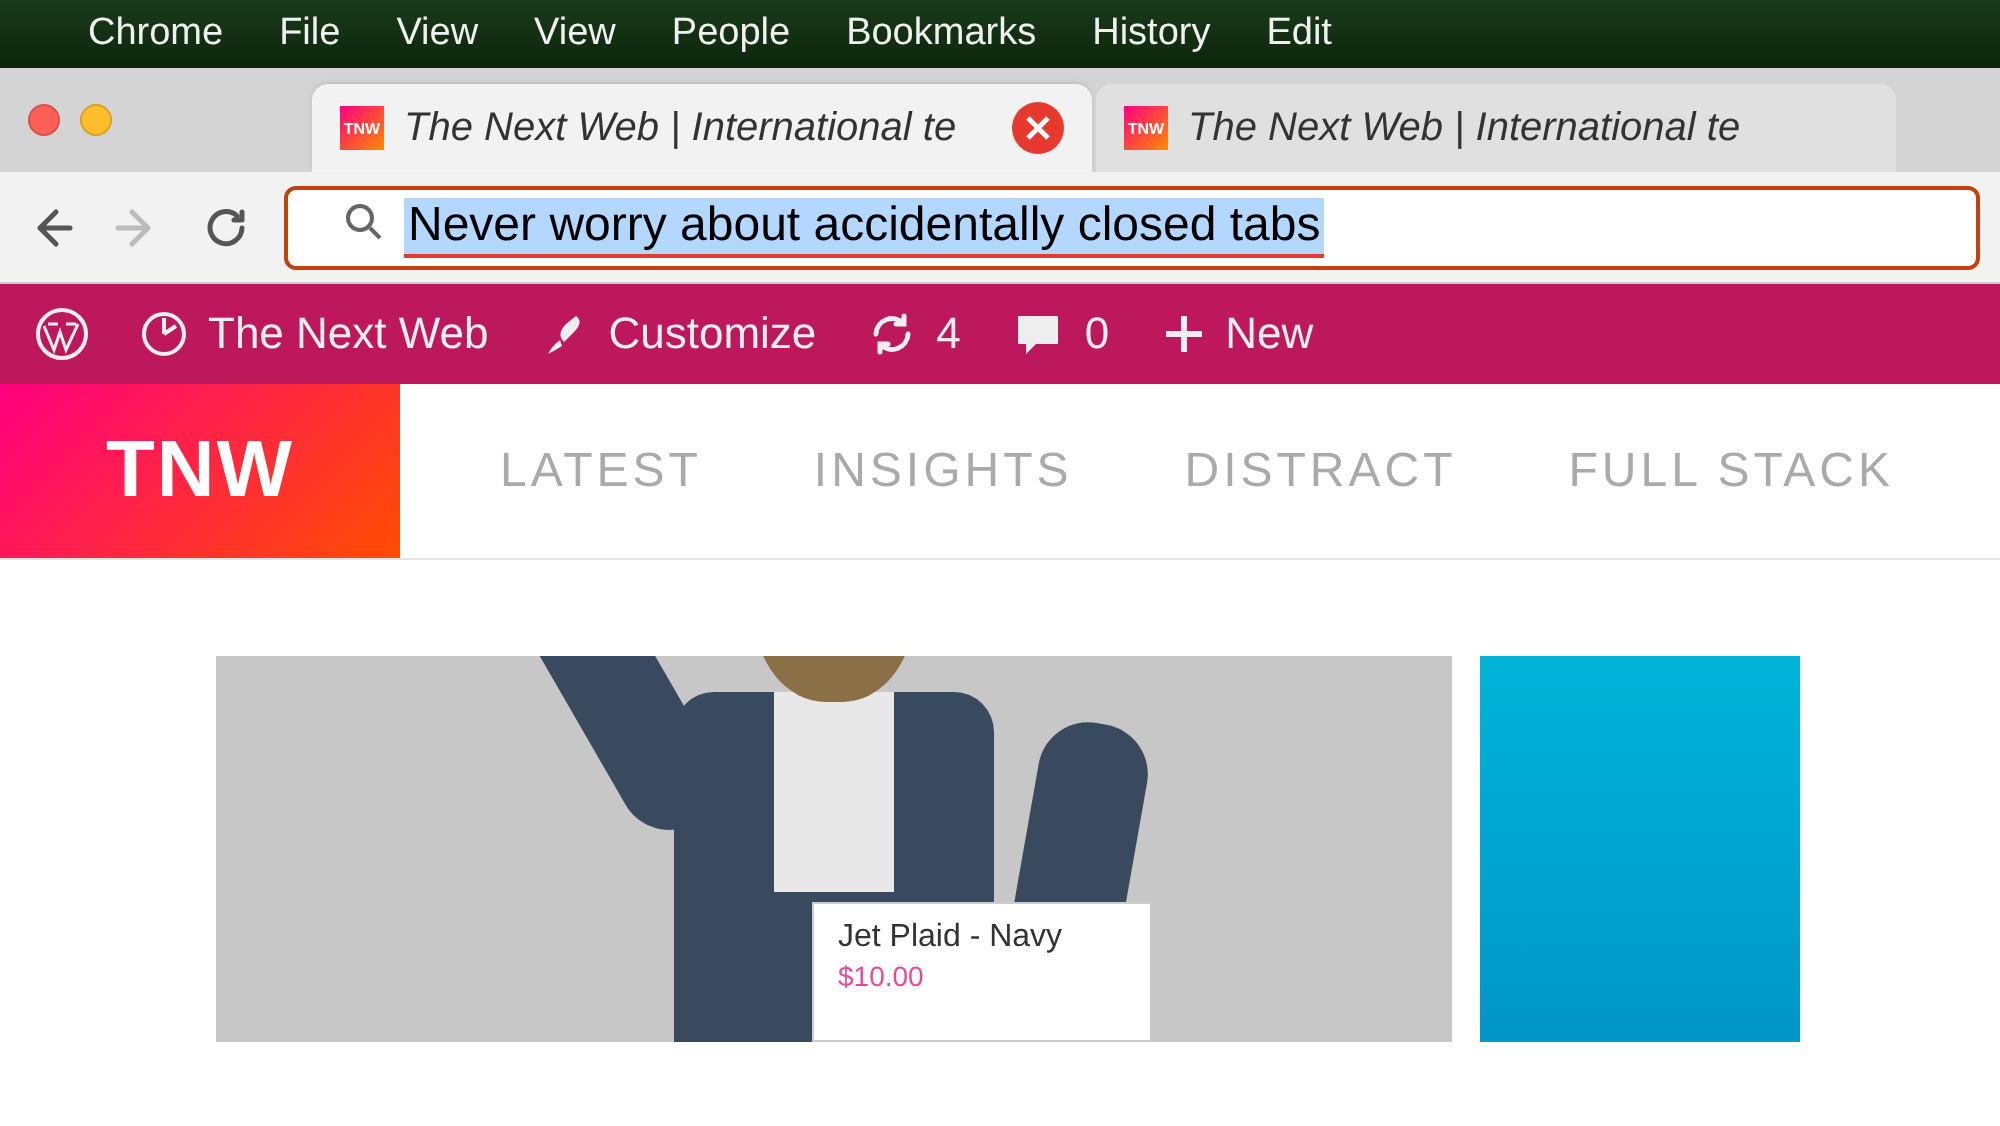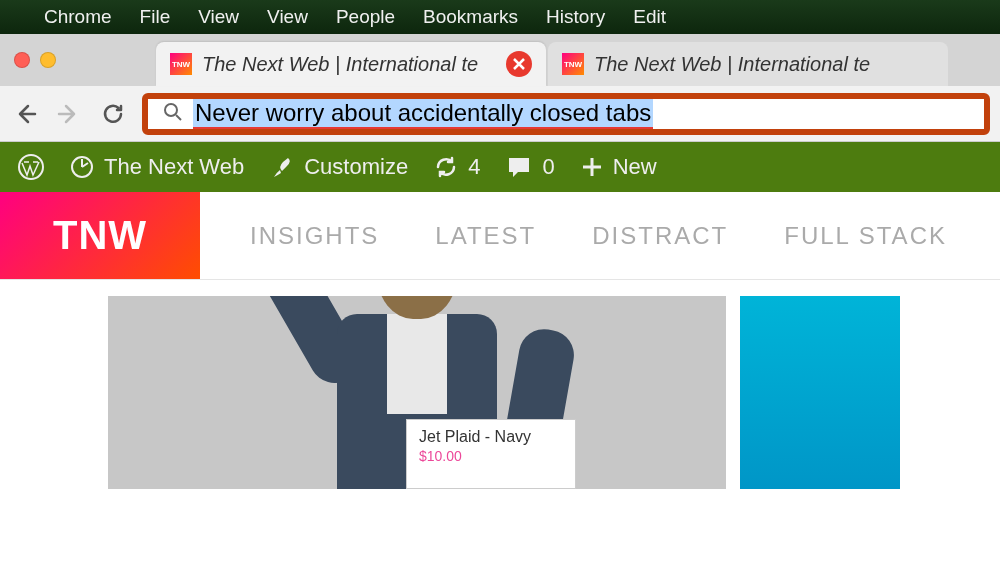--- a/index.html
+++ b/index.html
@@ -19,37 +19,37 @@
 .tab { height: 44px; background: #f2f2f2; border-radius: 8px 8px 0 0; display: flex; align-items: center; padding: 0 14px; margin-right: 2px; min-width: 390px; font-size: 20px; color: #333; box-shadow: 0 -1px 2px rgba(0,0,0,.1); }
 .tab.inactive { background: #e0e0e0; min-width: 400px; box-shadow: none; }
 .tab-favicon { width: 22px; height: 22px; background: linear-gradient(135deg, #ff0080 0%, #ff8c00 100%); margin-right: 10px; display: flex; align-items: center; justify-content: center; color: #fff; font-size: 8px; font-weight: 700; }
 .tab-title { white-space: nowrap; overflow: hidden; text-overflow: clip; flex: 1; font-style: italic; }
 .tab-close { width: 26px; height: 26px; border-radius: 50%; background: #e8392e; color: #fff; display: flex; align-items: center; justify-content: center; font-weight: 700; font-size: 18px; margin-left: 8px; }
 
 
 .addrrow { height: 56px; background: #f2f2f2; display: flex; align-items: center; padding: 0 10px; gap: 14px; border-bottom: 1px solid #ccc; }
 .navbtn { width: 30px; height: 30px; display: flex; align-items: center; justify-content: center; color: #555; font-size: 24px; }
 .navbtn.disabled { color: #bbb; }
-.omnibox { flex: 1; height: 42px; background: #fff; border: 6px solid #c2410c; border-radius: 6px; display: flex; align-items: center; padding: 0 15px; }
+.omnibox { flex: 1; height: 42px; background: #fff; border: 2px solid #c2410c; border-radius: 6px; display: flex; align-items: center; padding: 0 28px; }
 .omnibox-search-icon { color: #666; margin-right: 10px; }
 .omnibox-text { font-size: 24px; color: #000; background: #b3d7ff; border-bottom: 2px solid #e53935; padding: 0 2px; }
 
 
-.wpbar { height: 50px; background: #4d7c0f; display: flex; align-items: center; padding: 0 18px; gap: 26px; color: #eee; font-size: 22px; }
+.wpbar { height: 50px; background: #be185d; display: flex; align-items: center; padding: 0 18px; gap: 26px; color: #eee; font-size: 22px; }
 .wpbar .item { display: flex; align-items: center; gap: 10px; }
 .wpbar svg { fill: #eee; }
 
 
 .sitenav { height: 88px; background: #fff; display: flex; align-items: stretch; border-bottom: 1px solid #e5e5e5; }
 .tnw-logo { width: 200px; background: linear-gradient(135deg, #ff0080 0%, #ff4d00 100%); display: flex; align-items: center; justify-content: center; color: #fff; font-weight: 900; font-size: 40px; letter-spacing: 1px; font-family: Arial, sans-serif; }
 .navlinks { display: flex; align-items: center; gap: 56px; padding-left: 50px; }
 .navlink { font-size: 24px; letter-spacing: 2px; color: #aaa; font-weight: 400; }
 
 
-.content { height: 209px; background: #fff; display: flex; padding: 16px 100px 0 108px; gap: 14px; }
+.content { height: 209px; background: #fff; display: flex; padding: 16px 100px 0 108px; gap: 14px; margin-top: 32px; }
 .tile-left { flex: 1; background: #c7c7c7; position: relative; overflow: hidden; display:flex; align-items:flex-end; justify-content:center;}
 .man { position:absolute; bottom:0; width: 300px; height: 280px; }
 .man .head { position:absolute; top:10px; left:110px; width:80px; height:100px; background:#8b6f47; border-radius:50% 50% 45% 45%; }
 .man .hair { position:absolute; top:0; left:105px; width:90px; height:55px; background:#2a1f14; border-radius:50% 50% 30% 30%; }
 .man .torso { position:absolute; top:105px; left:70px; width:160px; height:180px; background:#3a4a5e; border-radius:20px 20px 0 0; }
 .man .shirt { position:absolute; top:105px; left:120px; width:60px; height:100px; background:#e8e8e8; }
 .man .arm-l { position:absolute; top:40px; left:20px; width:50px; height:140px; background:#3a4a5e; border-radius:25px; transform:rotate(-30deg); }
 .man .hand-l { position:absolute; top:0; left:15px; width:45px; height:55px; background:#8b6f47; border-radius:50%; }
 .man .arm-r { position:absolute; top:120px; right:0; width:55px; height:130px; background:#3a4a5e; border-radius:25px; transform:rotate(10deg); }
 .card { position:absolute; bottom:0; right:150px; width:170px; height:70px; background:#fff; border:1px solid #ccc; padding:8px 12px; }
@@ -161,22 +161,22 @@
       </svg>
     <span>New</span>
   </div>
 </div>
 
 <div class="sitenav">
   <div class="tnw-logo">
     <span>TNW</span>
   </div>
   <div class="navlinks">
+    <span class="navlink">LATEST</span>
     <span class="navlink">INSIGHTS</span>
-    <span class="navlink">LATEST</span>
     <span class="navlink">DISTRACT</span>
     <span class="navlink">FULL STACK</span>
   </div>
 </div>
 
 <div class="content">
   <div class="tile-left">
     <div class="man">
       <div class="arm-l"></div>
       <div class="hand-l"></div>

